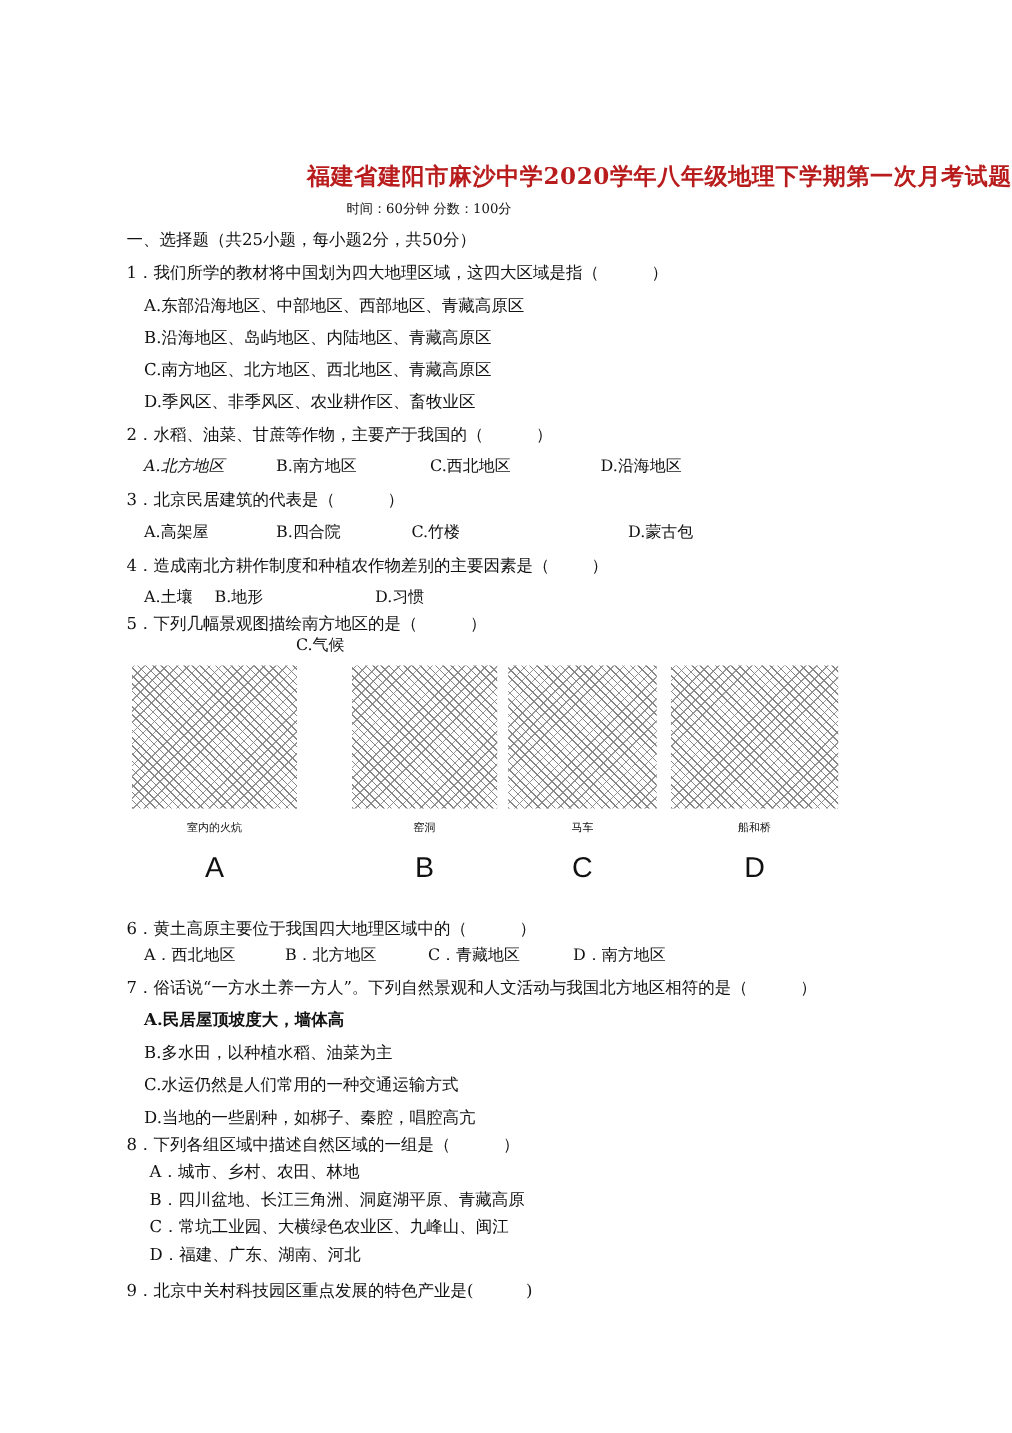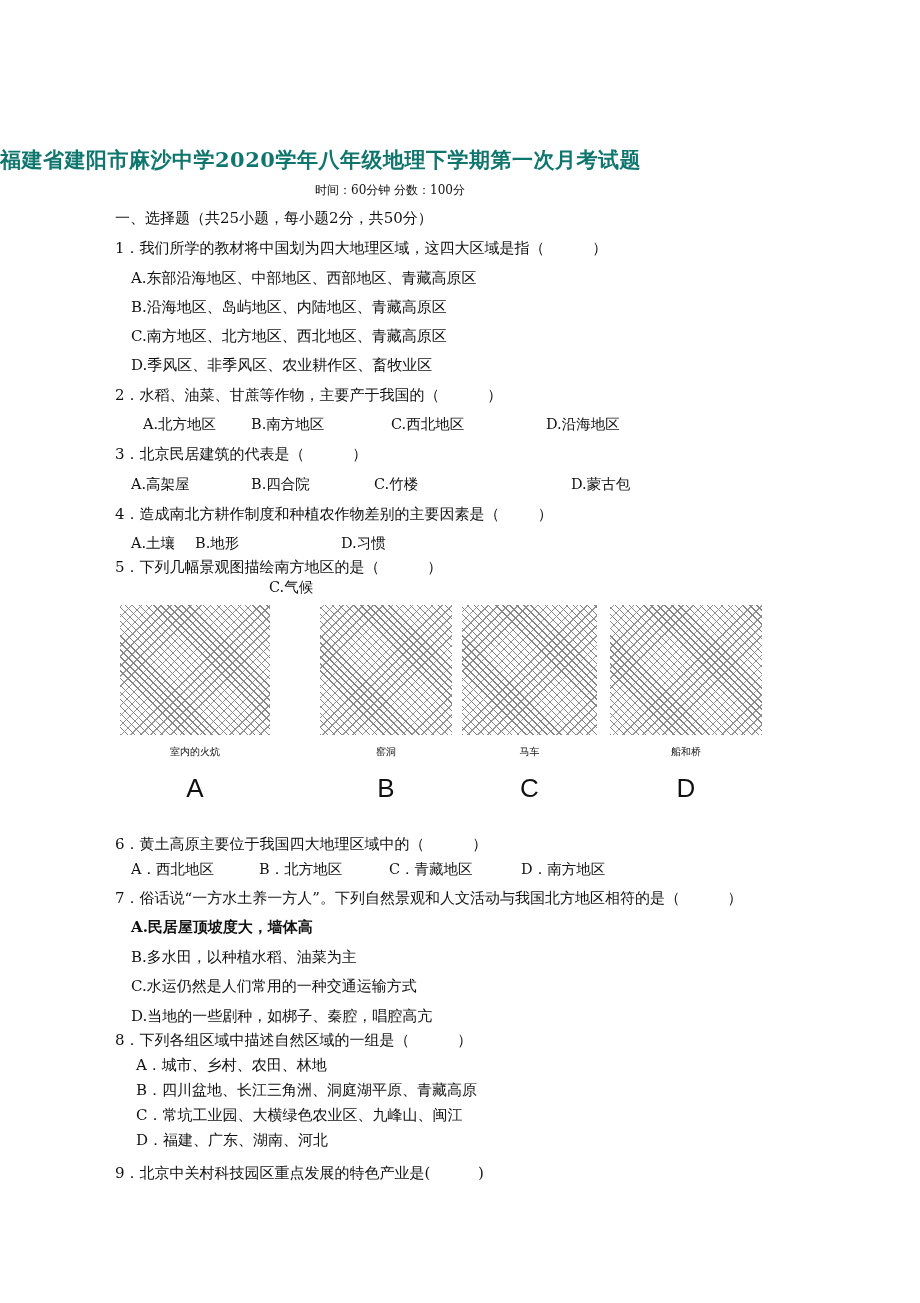--- a/index.html
+++ b/index.html
@@ -1,19 +1,19 @@
 <!DOCTYPE html>
 <html><head>
 <meta charset="utf-8">
 <style>
   html, body { margin: 0; padding: 0; background: #ffffff; }
   body { width: 920px; height: 1303px; position: relative; overflow: hidden;
          font-family: "DejaVu Serif", "Liberation Serif", serif; color: #111; }
-  .title { position: absolute; top: 146px; left: 0; width: 920px; text-align: left;
-           font-size: 21px; font-weight: bold; color: #0f766e; letter-spacing: 0.5px; }
+  .title { position: absolute; top: 146px; left: 0; width: 920px; text-align: right;
+           font-size: 21px; font-weight: bold; color: #b91c1c; letter-spacing: 0.5px; }
   .subtitle { position: absolute; top: 182px; left: 0; width: 780px; text-align: center;
               font-size: 12px; }
   .line { position: absolute; font-size: 15px; white-space: pre; line-height: 20px; }
   .q { left: 115px; }
   .opt { left: 131px; }
   .opt2 { left: 136px; }
   .optrow { position: absolute; font-size: 14.5px; line-height: 20px; white-space: pre; }
   .optrow span { position: absolute; top: 0; white-space: pre; }
   .figs { position: absolute; top: 595px; left: 120px; width: 650px; height: 215px; }
   .fig { position: absolute; top: 10px; border: none; }
@@ -35,21 +35,21 @@
 <div class="line q" style="top:208px;">一、选择题（共25小题，每小题2分，共50分）</div>
 
 <div class="line q" style="top:238px;">1．我们所学的教材将中国划为四大地理区域，这四大区域是指（          ）</div>
 <div class="line opt" style="top:268px;">A.东部沿海地区、中部地区、西部地区、青藏高原区</div>
 <div class="line opt" style="top:297px;">B.沿海地区、岛屿地区、内陆地区、青藏高原区</div>
 <div class="line opt" style="top:326px;">C.南方地区、北方地区、西北地区、青藏高原区</div>
 <div class="line opt" style="top:355px;">D.季风区、非季风区、农业耕作区、畜牧业区</div>
 
 <div class="line q" style="top:385px;">2．水稻、油菜、甘蔗等作物，主要产于我国的（          ）</div>
 <div class="optrow" style="top:414px; left:131px; width:600px; height:20px;">
-  <span style="left:12px;">A.北方地区</span>
+  <span style="left:0;font-style:italic;">A.北方地区</span>
   <span style="left:120px;">B.南方地区</span>
   <span style="left:260px;">C.西北地区</span>
   <span style="left:415px;">D.沿海地区</span>
 </div>
 
 <div class="line q" style="top:444px;">3．北京民居建筑的代表是（          ）</div>
 <div class="optrow" style="top:474px; left:131px; width:600px; height:20px;">
   <span style="left:0;">A.高架屋</span>
   <span style="left:120px;">B.四合院</span>
   <span style="left:243px;">C.竹楼</span>

